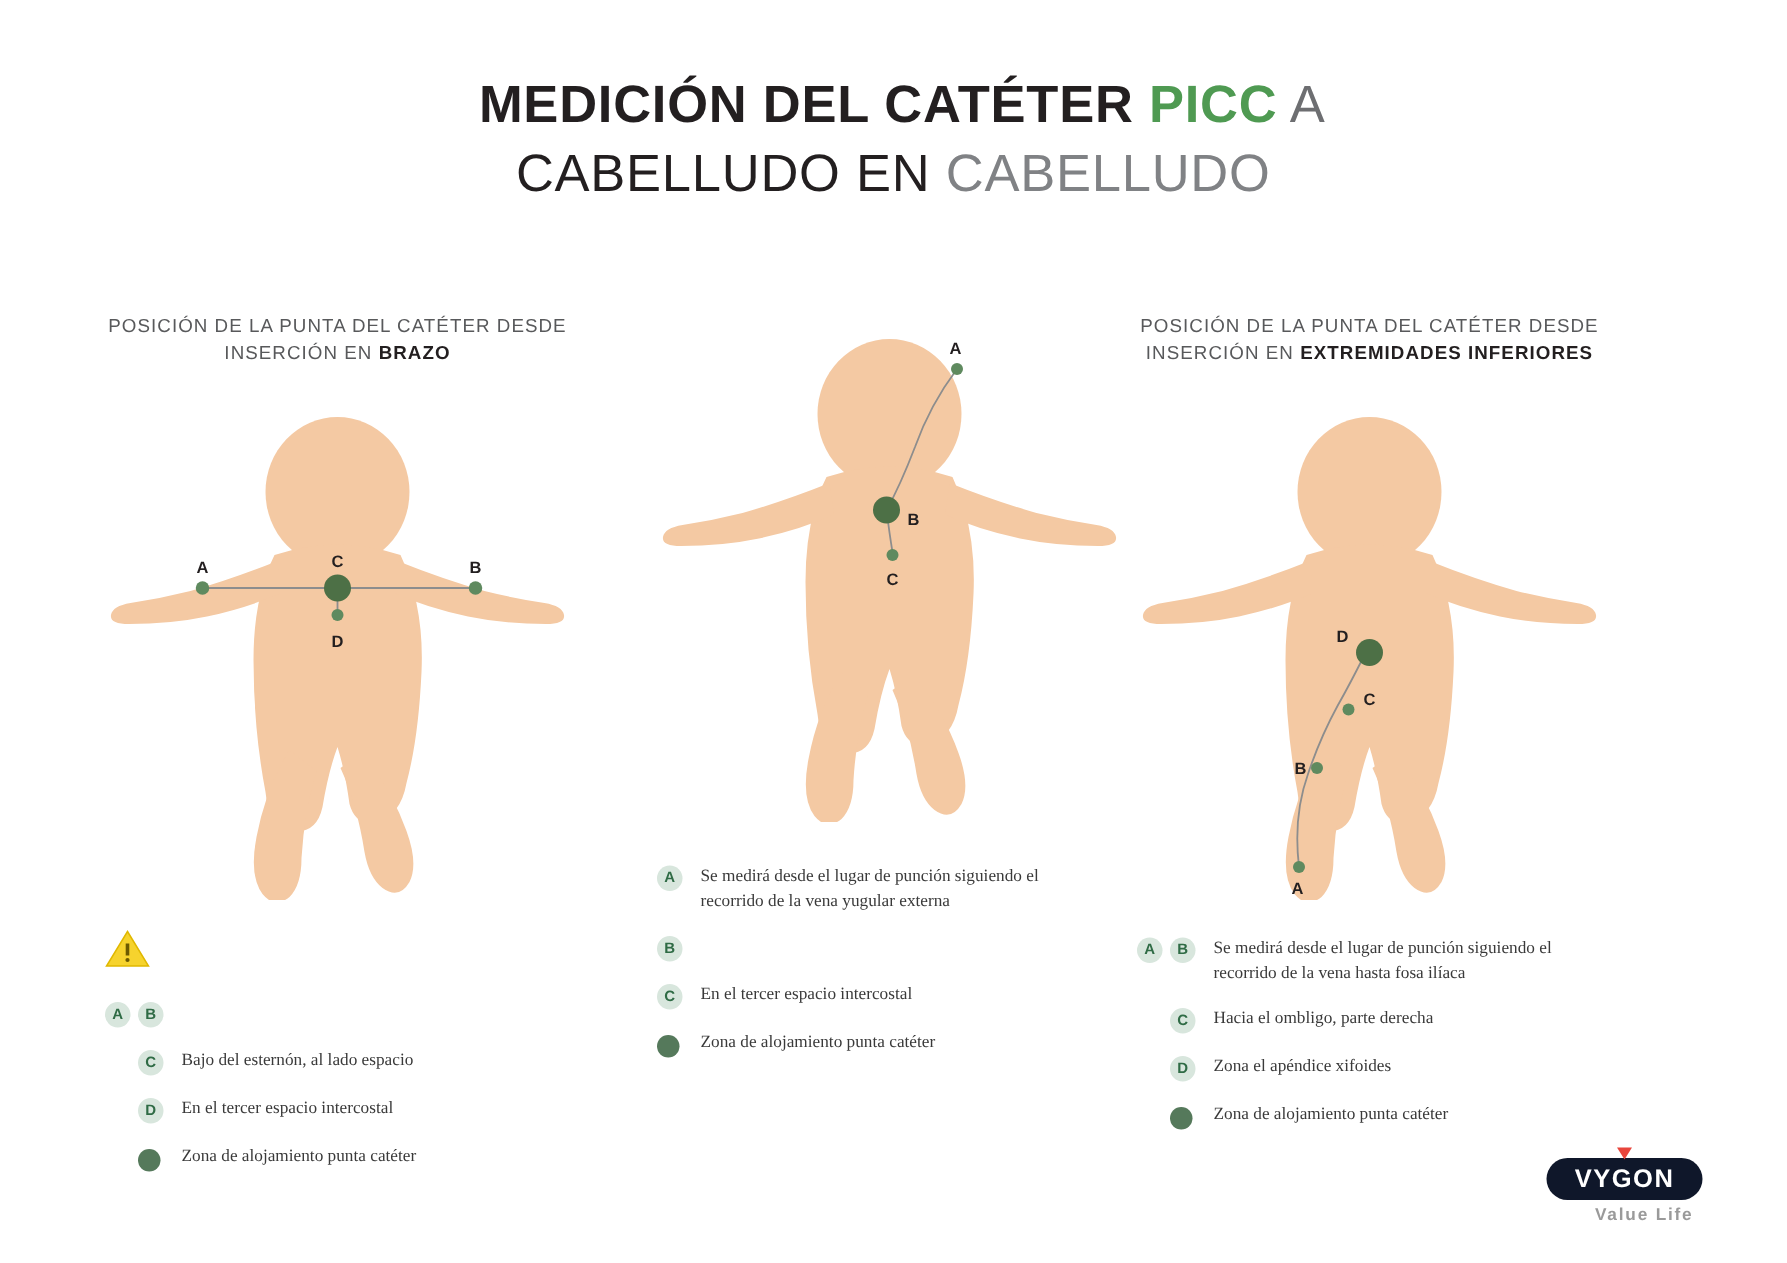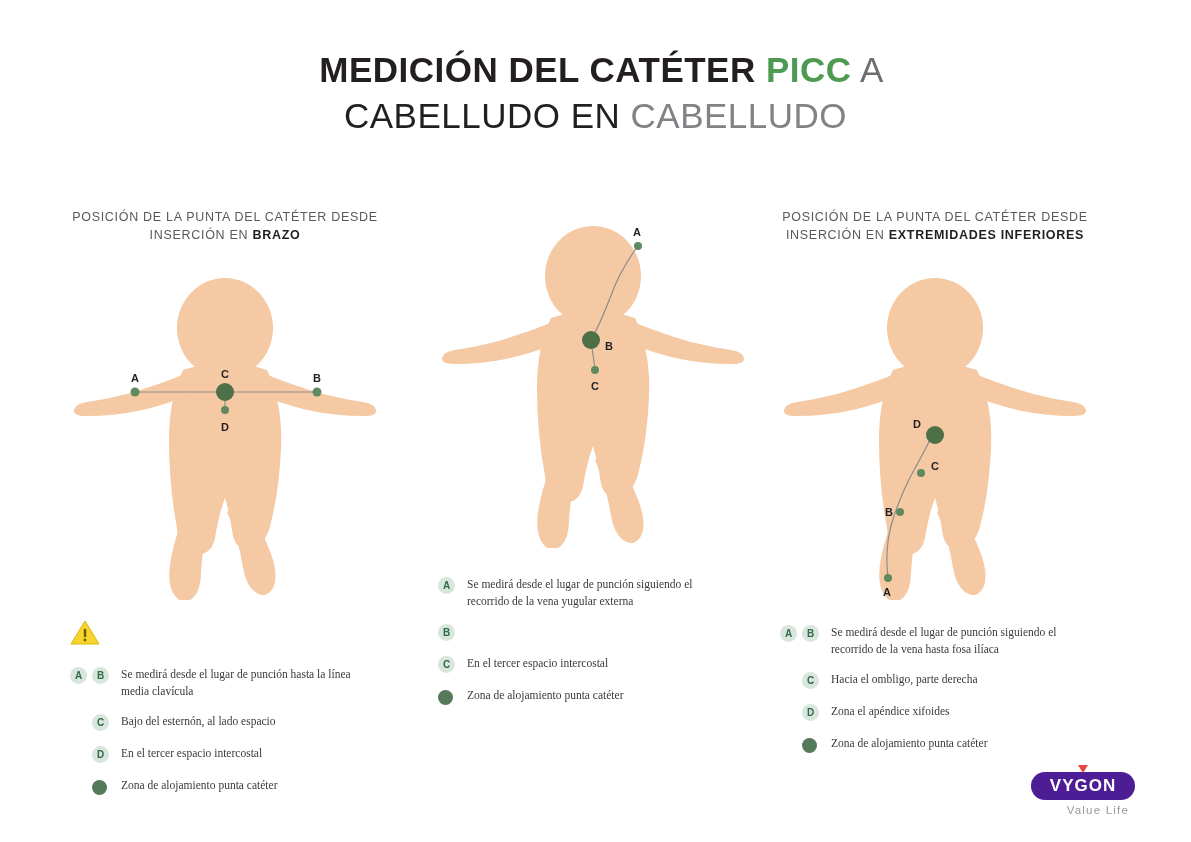--- a/index.html
+++ b/index.html
@@ -61,21 +61,21 @@
     height: 620px;
     margin-top: 12px;
   }
   .col {
     position: absolute;
     top: 0;
     width: 330px;
   }
   .col-1 { left: 60px; }
   .col-2 { left: 428px; }
-  .col-3 { left: 770px; }
+  .col-3 { left: 748px; }
 
   .col-head {
     text-align: center;
     font-size: 12.5px;
     letter-spacing: 0.7px;
     color: #58595b;
     line-height: 1.45;
     text-transform: uppercase;
     min-height: 52px;
   }
@@ -158,21 +158,21 @@
     position: absolute;
     right: 56px;
     bottom: 26px;
     width: 130px;
     text-align: center;
   }
   .logo-pill {
     width: 104px;
     height: 28px;
     border-radius: 14px;
-    background: #4c1d95;
+    background: #0f172a;
     color: #ffffff;
     font-size: 17px;
     font-weight: bold;
     letter-spacing: 1px;
     display: flex;
     align-items: center;
     justify-content: center;
     margin: 0 0 0 auto;
     position: relative;
   }
@@ -186,20 +186,21 @@
     border-right: 5px solid transparent;
     border-top: 8px solid #e8453c;
   }
   .logo-tag {
     font-size: 11.5px;
     color: #9a9a9a;
     letter-spacing: 1.2px;
     margin-top: 4px;
     text-align: right;
     padding-right: 6px;
+    font-weight: bold;
   }
 </style>
 </head>
 <body>
 
 <div class="title-block">
   <div class="title-line1"><span>MEDICIÓN DEL CATÉTER </span><span class="picc">PICC</span><span class="a-grey"> A</span></div>
   <div class="title-line2"><span>CABELLUDO EN </span><span class="grey">CABELLUDO</span></div>
 </div>
 
@@ -250,21 +251,20 @@
             <circle cx="15" cy="21" r="1.4" fill="#6b5a00"></circle>
           </svg>
         </span>
       </div>
 
       <div class="legend-row">
         <span class="legend-markers">
           <span class="marker">A</span>
           <span class="marker">B</span>
         </span>
-        <span class="legend-text">Se medirá desde el lugar de punción hasta la línea media clavícula</span>
       </div>
 
       <div class="legend-row" style="padding-left:22px;">
         <span class="legend-markers">
           <span class="marker">C</span>
         </span>
         <span class="legend-text">Bajo del esternón, al lado espacio</span>
       </div>
 
       <div class="legend-row" style="padding-left:22px;">

